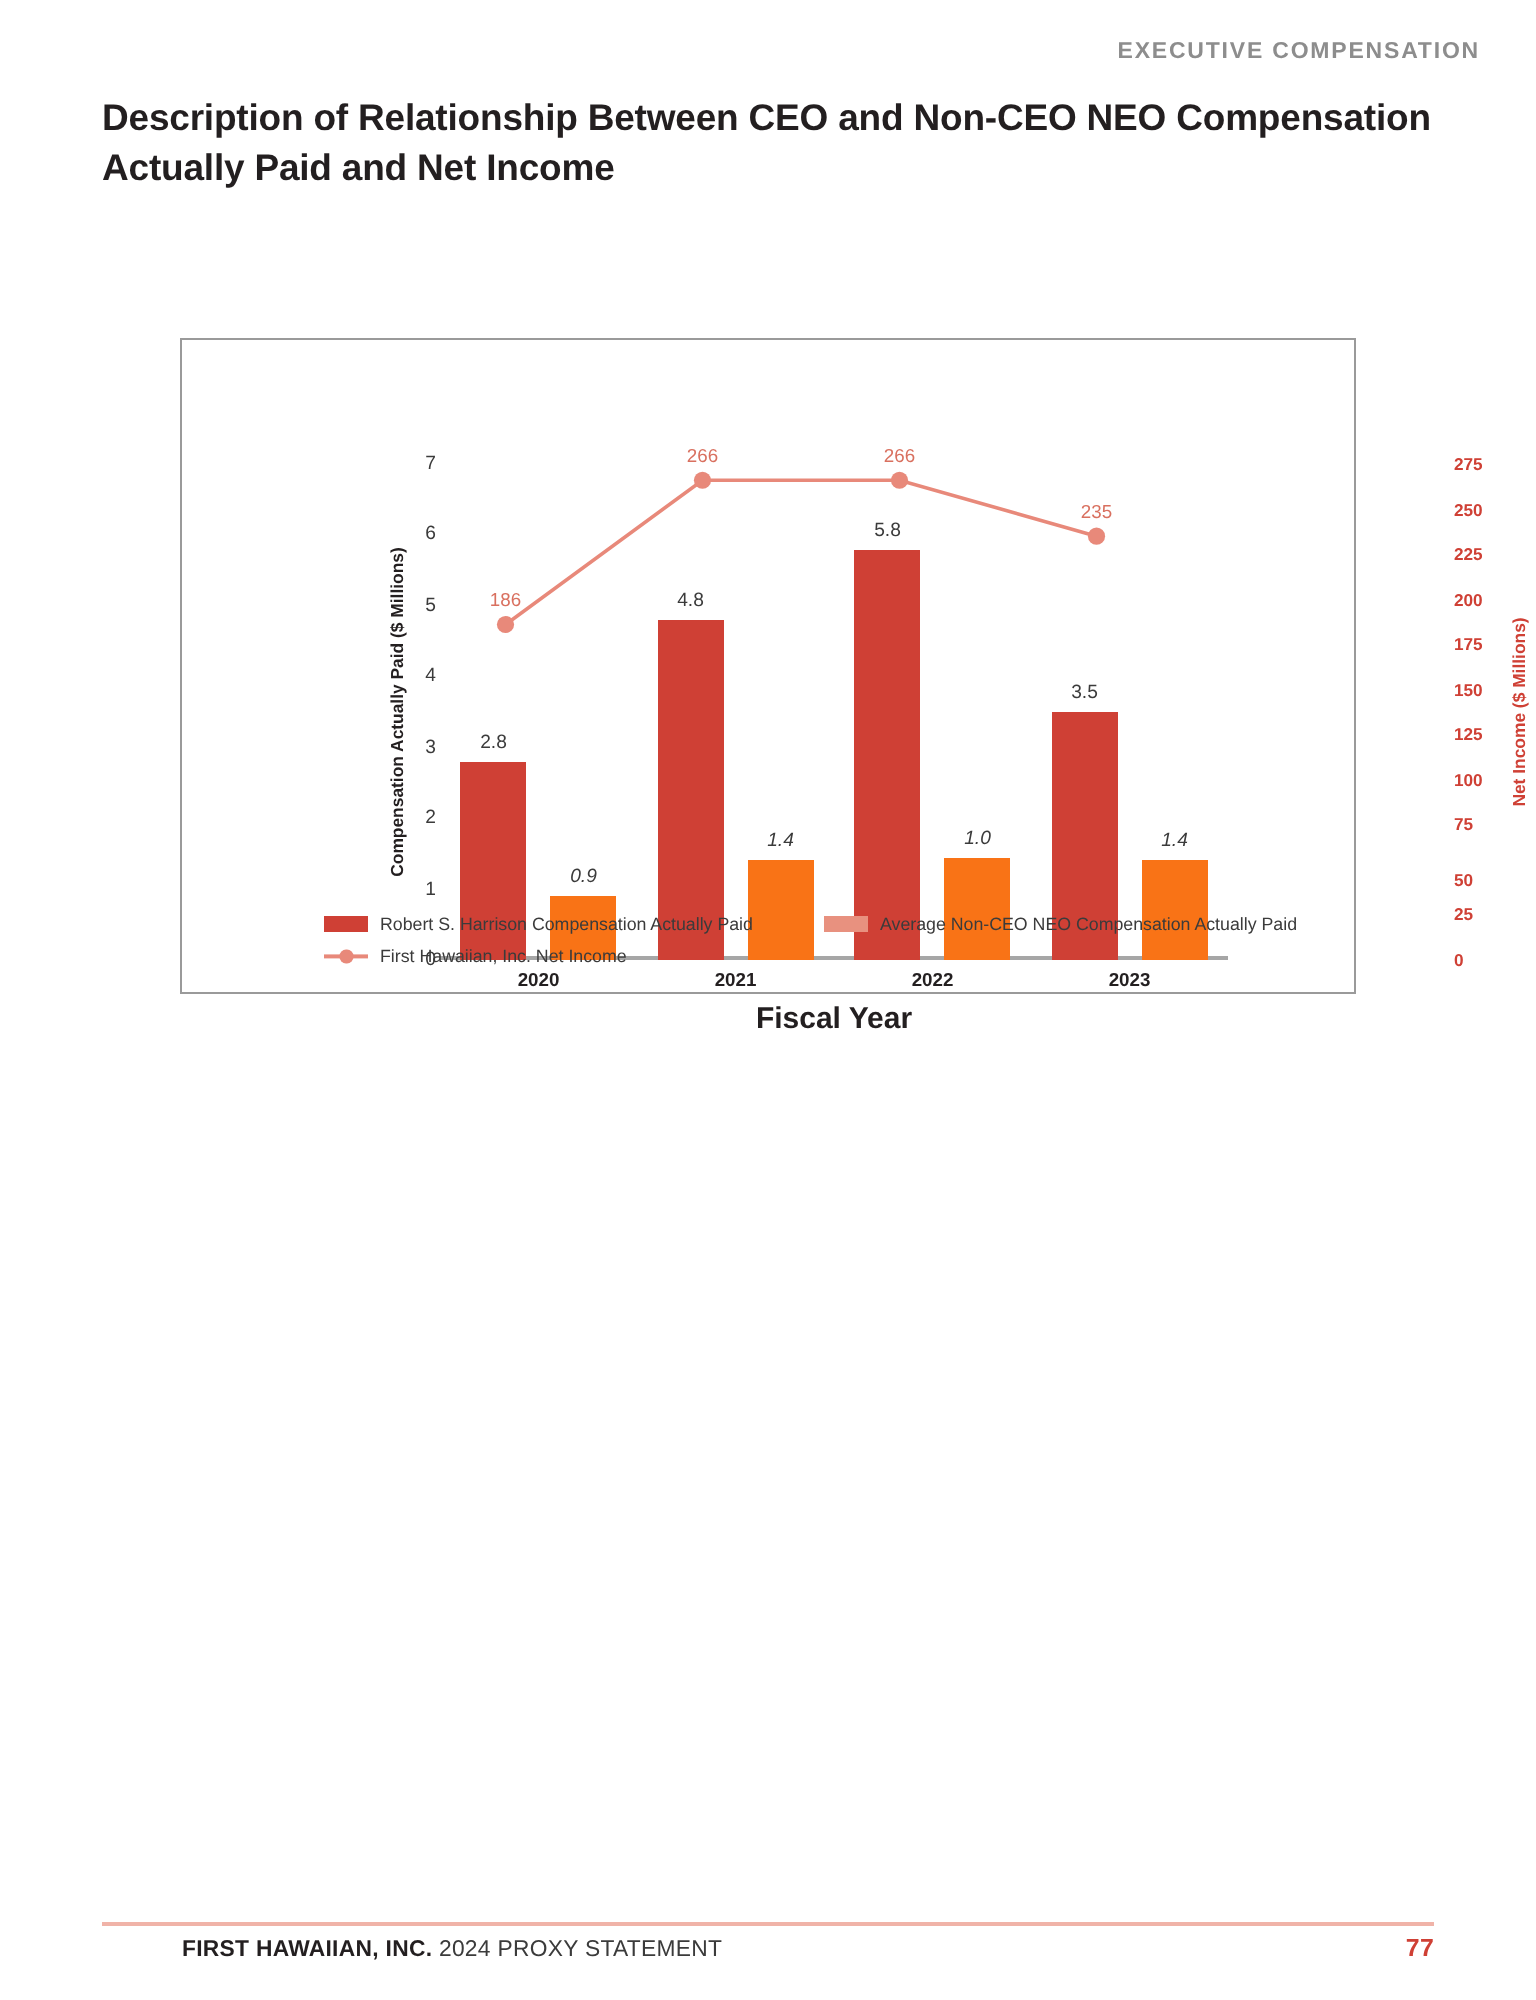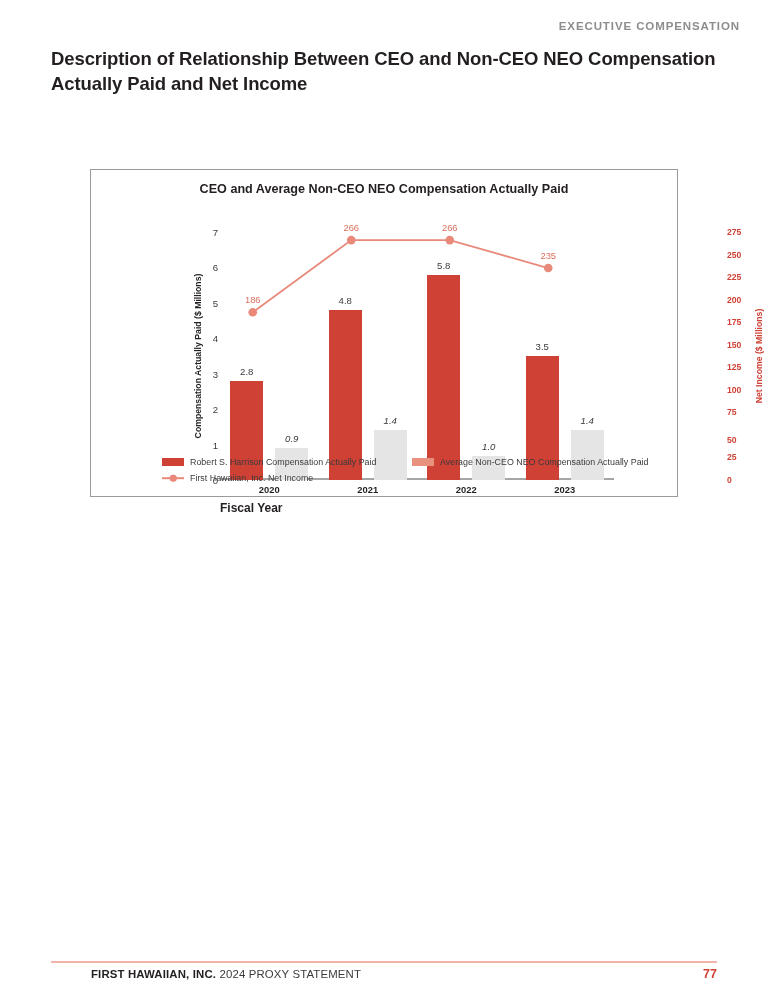--- a/index.html
+++ b/index.html
@@ -180,21 +180,21 @@
     height: 100%;
     display: flex;
     align-items: flex-end;
     justify-content: center;
     gap: 12px;
   }
   .bar {
     position: relative;
   }
   .bar.ceo { background: #cf4035; }
-  .bar.neo { background: #e5e5e5; font-style: italic; }
+  .bar.neo { background: #f97316; font-style: italic; }
   .bar-label {
     position: absolute;
     left: 50%;
     transform: translateX(-50%);
     top: -15px;
     font-size: 9.6px;
     color: #3b3b3b;
     white-space: nowrap;
   }
 
@@ -211,22 +211,22 @@
     transform: translateX(-50%);
     font-size: 9.4px;
     font-weight: bold;
     color: #231f20;
   }
   .x-axis-title {
     position: absolute;
     left: 129px;
     top: 331px;
     width: 394px;
-    text-align: left;
-    font-size: 12px;
+    text-align: center;
+    font-size: 15px;
     font-weight: bold;
     color: #231f20;
   }
 
   
   .line-layer {
     position: absolute;
     left: 129px;
     top: 62px;
     width: 394px;
@@ -338,21 +338,20 @@
 
 <div class="page-header">EXECUTIVE COMPENSATION</div>
 
 <div class="content">
   <h1 class="page-title">Description of Relationship Between CEO and Non-CEO NEO Compensation Actually Paid and Net Income</h1>
 </div>
 
 <div class="chart-frame">
 
   <div class="chart-title">
-    <div>CEO and Average Non-CEO NEO Compensation Actually Paid</div>
   </div>
 
   <div class="y-left-title">
     <span>Compensation Actually Paid ($ Millions)</span>
   </div>
 
   <div class="y-left" id="yLeftTicks">
       <div class="tick" style="top: 248px;">0</div>
       <div class="tick" style="top: 212.571px;">1</div>
       <div class="tick" style="top: 177.143px;">2</div>
@@ -403,21 +402,21 @@
             <div class="bar neo" style="width: 33px; height: 49.6px;">
               <span class="bar-label">1.4</span>
             </div>
           </div>
         </div>
         <div class="group" style="left: 197px; width: 98.5px;">
           <div class="bars">
             <div class="bar ceo" style="width: 33px; height: 205.486px;">
               <span class="bar-label">5.8</span>
             </div>
-            <div class="bar neo" style="width: 33px; height: 24px;">
+            <div class="bar neo" style="width: 33px; height: 51px;">
               <span class="bar-label">1.0</span>
             </div>
           </div>
         </div>
         <div class="group" style="left: 295.5px; width: 98.5px;">
           <div class="bars">
             <div class="bar ceo" style="width: 33px; height: 124px;">
               <span class="bar-label">3.5</span>
             </div>
             <div class="bar neo" style="width: 33px; height: 49.6px;">

